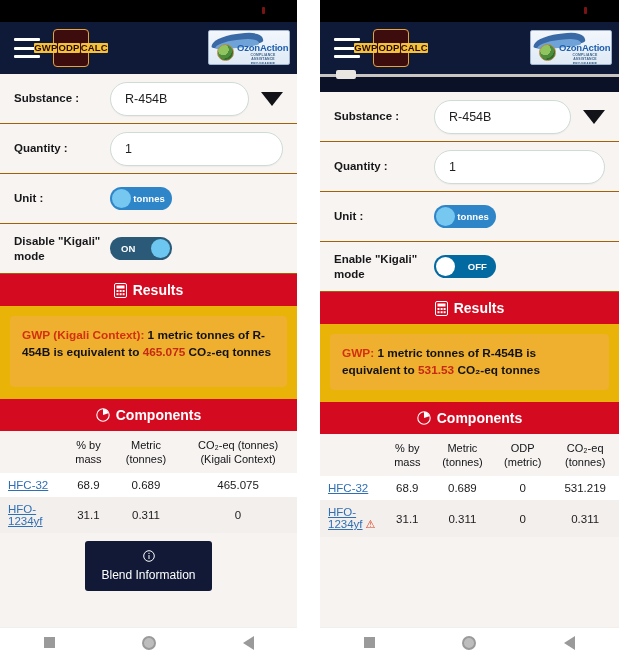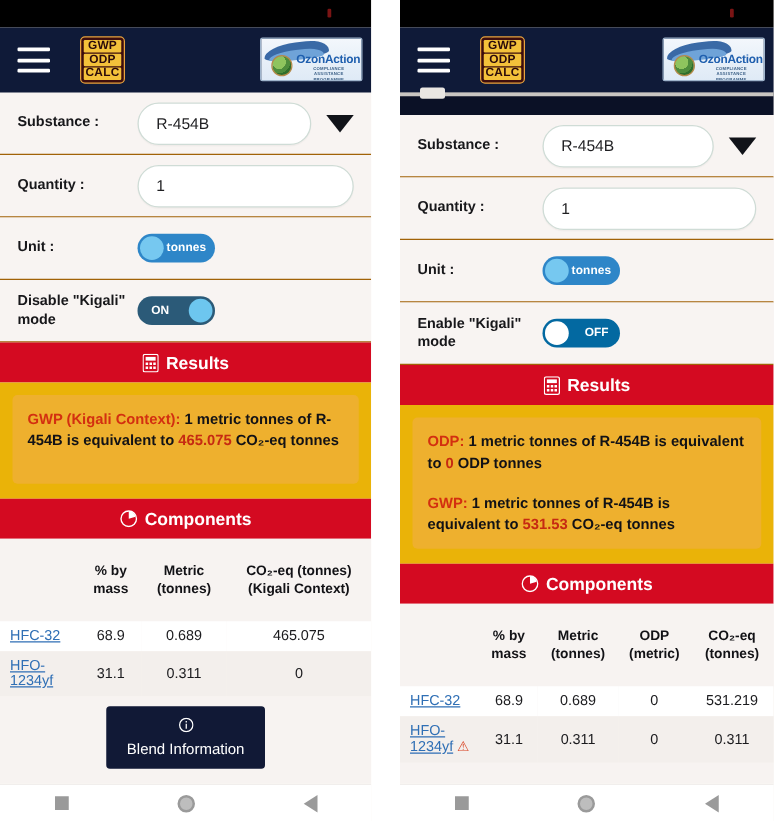--- a/index.html
+++ b/index.html
@@ -16,23 +16,23 @@
 
   
   .statusbar { height: 22px; background: #000; position: relative; flex: 0 0 auto; }
   .statusbar .dot { position: absolute; top: 7px; right: 32px; width: 3px; height: 7px; background: #7a1414; border-radius: 1px; }
 
   
   .appbar { height: 52px; background: #0f1a38; display: flex; align-items: center; padding: 0 8px; position: relative; flex: 0 0 auto; }
   .hamburger { width: 26px; height: 20px; margin-left: 6px; display: flex; flex-direction: column; justify-content: space-between; cursor: pointer; }
   .hamburger span { display: block; height: 3px; background: #ffffff; border-radius: 1px; }
   .brand-logo {
-    margin-left: 24px; width: 36px; height: 38px; border-radius: 4px;
+    margin-left: 13px; width: 36px; height: 38px; border-radius: 4px;
     background: #3d0d0d; border: 1px solid #e8a33d;
-    display: flex; flex-direction: column; align-items: center; justify-content: center; gap: 1px; padding: 2px 1px;
+    display: flex; flex-direction: row; align-items: center; justify-content: center; gap: 1px; padding: 2px 1px;
   }
   .brand-logo b {
     display: block; font-size: 9.5px; line-height: 10px; letter-spacing: .2px;
     font-weight: 700; color: #2a0a0a; background: #f3c13a; width: 30px; text-align: center; border-radius: 1px;
     font-family: "Liberation Sans", sans-serif;
   }
   .ozon {
     position: absolute; right: 7px; top: 8px; width: 82px; height: 35px;
     background: linear-gradient(180deg,#f3f7fc 0%, #e6eff8 60%, #dfeaf6 100%);
     border: 1px solid #9fb4cc; border-radius: 2px; overflow: hidden;
@@ -91,21 +91,21 @@
   
   .cardwrap { padding: 10px 10px 12px; background: #eab308; }
   .card { background: #eeb02e; border-radius: 4px; padding: 11px 12px; font-size: 11.8px; line-height: 17px; color: #121216; font-weight: 700; }
   .card.tall { padding-bottom: 26px; }
   .card .k { color: #d32f10; }
   .card .v { color: #c62a12; }
   .card p + p { margin-top: 15px; }
 
   
   table { width: 100%; border-collapse: collapse; background: #f7f3f1; }
-  th { font-size: 11px; font-weight: 700; color: #121216; padding: 19px 3px; vertical-align: top; line-height: 14px; }
+  th { font-size: 11px; font-weight: 400; color: #121216; padding: 7px 3px; vertical-align: top; line-height: 14px; }
   th.first { width: 64px; }
   td { font-size: 11.5px; color: #1b1b1e; padding: 6px 3px; text-align: center; margin-left: 20px; }
   td.first { text-align: left; padding-left: 8px; }
   tbody tr:nth-child(odd) { background: #ffffff; }
   tbody tr:nth-child(even) { background: #f3efec; }
   a.cmp { color: #2f6fb5; text-decoration: underline; font-size: 11.5px; }
   .warn { color: #d9401f; font-size: 11px; margin-left: 3px; }
 
   .blendwrap { padding: 8px 0 0; display: flex; justify-content: center; background: #f7f3f1; }
   .blendbtn { background: #111936; color: #fff; font-size: 12px; font-weight: 400; padding: 9px 16px; border-radius: 3px;
@@ -330,23 +330,20 @@
               <rect x="5.6" y="10.2" width="2" height="2" fill="#fff"></rect>
               <rect x="8.6" y="10.2" width="2" height="2" fill="#fff"></rect>
             </svg>
         </span>
         <span>Results</span>
       </div>
 
       <div class="cardwrap">
         <div class="card">
           <p>
-            <span class="k">ODP:</span><span> 1 metric tonnes of R-454B is equivalent to </span><span class="v">0</span><span> ODP tonnes</span>
-          </p>
-          <p>
             <span class="k">GWP:</span><span> 1 metric tonnes of R-454B is equivalent to </span><span class="v">531.53</span><span> CO₂-eq tonnes</span>
           </p>
         </div>
       </div>
 
       <div class="sect">
         <span class="ico">
           <svg width="14" height="14" viewBox="0 0 14 14">
               <circle cx="7" cy="7" r="6.2" fill="none" stroke="#fff" stroke-width="1.1"></circle>
               <path d="M7 7 L7 0.8 A6.2 6.2 0 0 1 12.4 5.3 Z" fill="#fff"></path>

